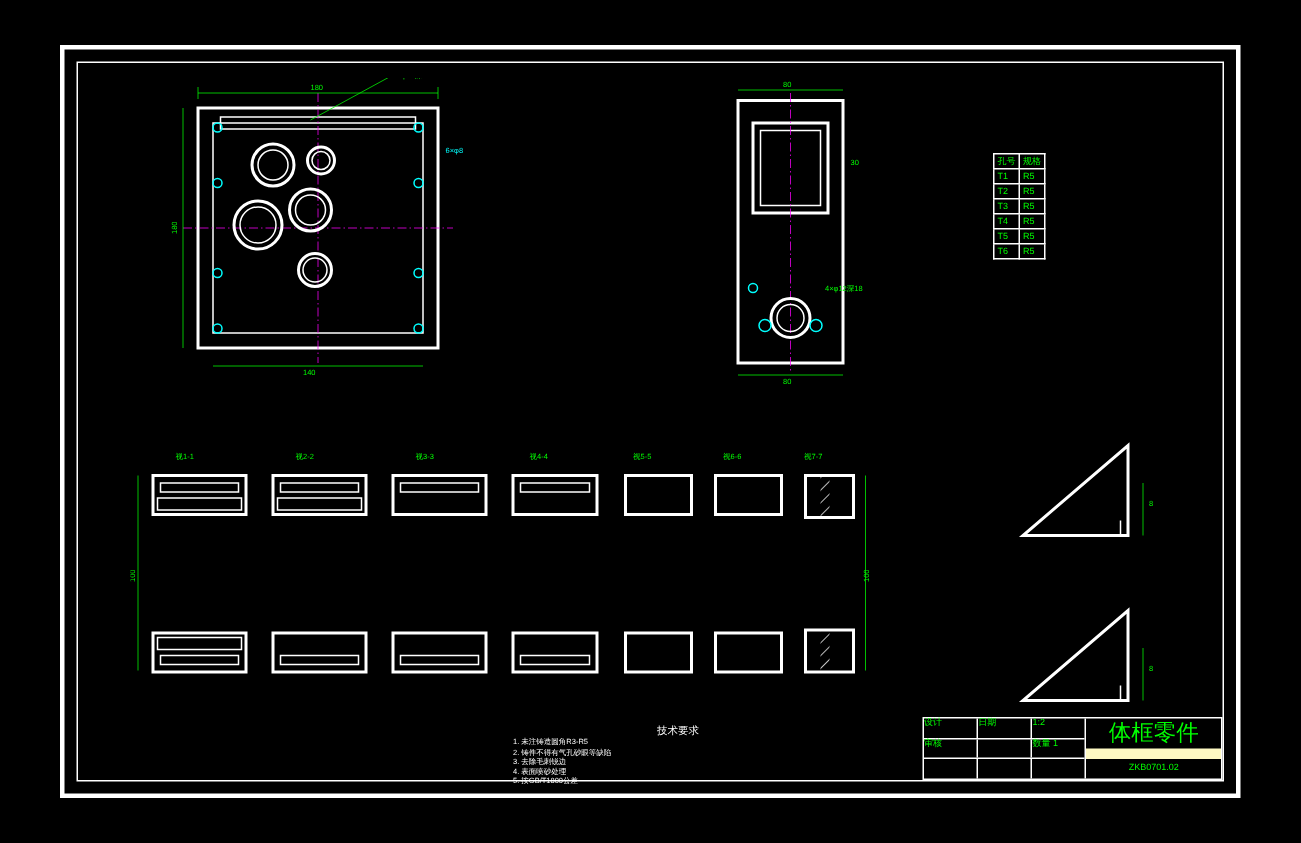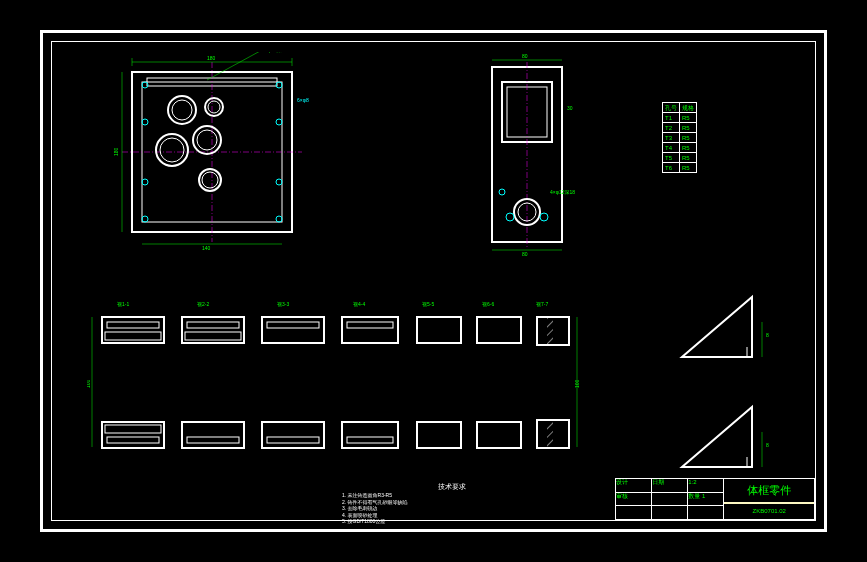--- a/index.html
+++ b/index.html
@@ -235,20 +235,20 @@
             <div style="flex:1; border-right:1px solid #fff"></div>
             <div style="flex:1" class="tbl-txt">数量 1</div>
           </div>
           <div style="flex:1; display:flex">
             <div style="flex:1; border-right:1px solid #fff"></div>
             <div style="flex:1; border-right:1px solid #fff"></div>
             <div style="flex:1"></div>
           </div>
         </div>
         <div style="flex:1; display:flex; flex-direction:column">
-          <div style="flex:1.5; border-bottom:2px solid #fef9c3; color:#0f0; font-size:11px; display:flex; align-items:center; justify-content:center">体框零件</div>
+          <div style="flex:1.5; border-bottom:7px solid #fef9c3; color:#0f0; font-size:15px; display:flex; align-items:center; justify-content:center">体框零件</div>
           <div style="flex:1; color:#0f0; font-size:6px; display:flex; align-items:center; justify-content:center">ZKB0701.02</div>
         </div>
       </div>
 
     </div>
   </div>
 </div>
 
 </body></html>

